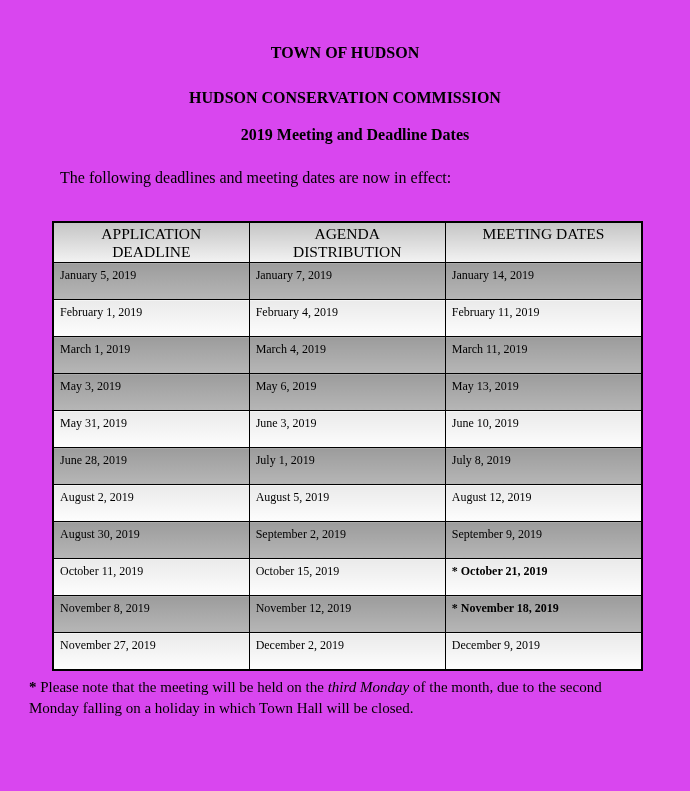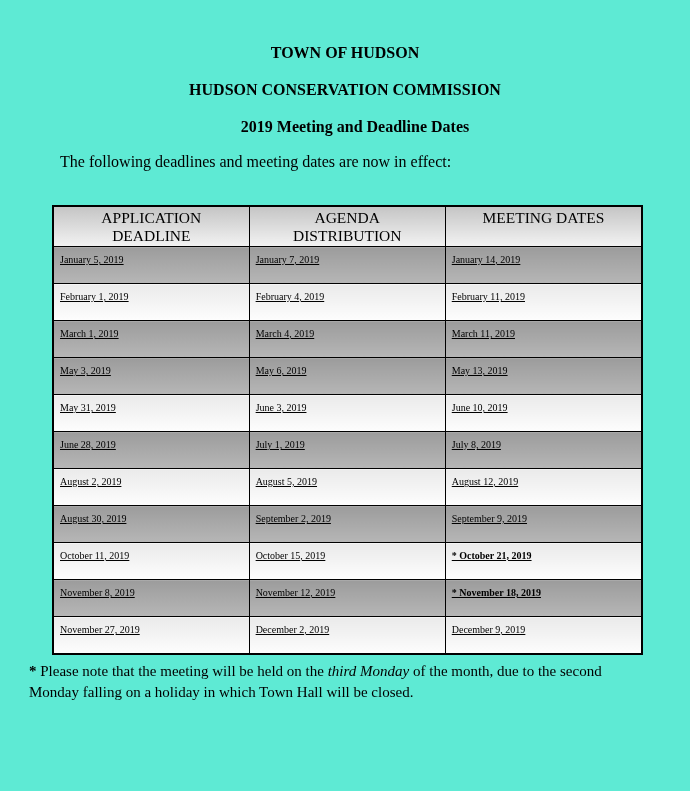--- a/index.html
+++ b/index.html
@@ -6,35 +6,35 @@
     margin: 0;
     padding: 0;
     background: #ffffff;
     font-family: "Liberation Serif", serif;
     color: #000000;
   }
   .page {
     position: relative;
     width: 690px;
     height: 791px;
-    background: #5eead4;
+    background: #d946ef;
     overflow: hidden;
   }
   .title {
     text-align: center;
     font-weight: bold;
     font-size: 16px;
     line-height: 19px;
     margin: 0;
   }
   .title1 { margin-top: 43px; }
-  .title2 { margin-top: 18px; }
+  .title2 { margin-top: 26px; }
   .title3 { margin-top: 18px; padding-left: 20px; }
   .intro {
-    margin: 16px 0 0 60px;
+    margin: 24px 0 0 60px;
     font-size: 16px;
     line-height: 19px;
   }
   table.meetings {
     margin: 34px 8px 0 52px;
     width: 591px;
     border-collapse: collapse;
     border: 2px solid #000000;
     table-layout: fixed;
   }
@@ -48,30 +48,29 @@
     font-size: 15.5px;
     line-height: 18px;
     text-align: center;
     vertical-align: top;
     padding: 2px 4px 1px 4px;
     background: linear-gradient(to bottom,
       var(--header-shade-top, #c5c5c5),
       var(--header-shade-bottom, #f2f2f2));
   }
   table.meetings td {
-    font-size: 10px;
+    font-size: 12px;
     line-height: 19px;
     vertical-align: top;
     text-align: left;
     padding: 3px 4px 3px 6px;
     height: 37px;
     background: linear-gradient(to bottom,
       var(--row-light-top, #eaeaea),
       var(--row-light-bottom, #fdfdfd));
-    text-decoration: underline;
   }
   table.meetings tr.shaded td {
     background: linear-gradient(to bottom,
       var(--row-shaded-top, #9c9c9c),
       var(--row-shaded-bottom, #b6b6b6));
   }
   td.bold-date { font-weight: bold; }
   .footnote {
     margin: 6px 0 0 29px;
     width: 602px;

